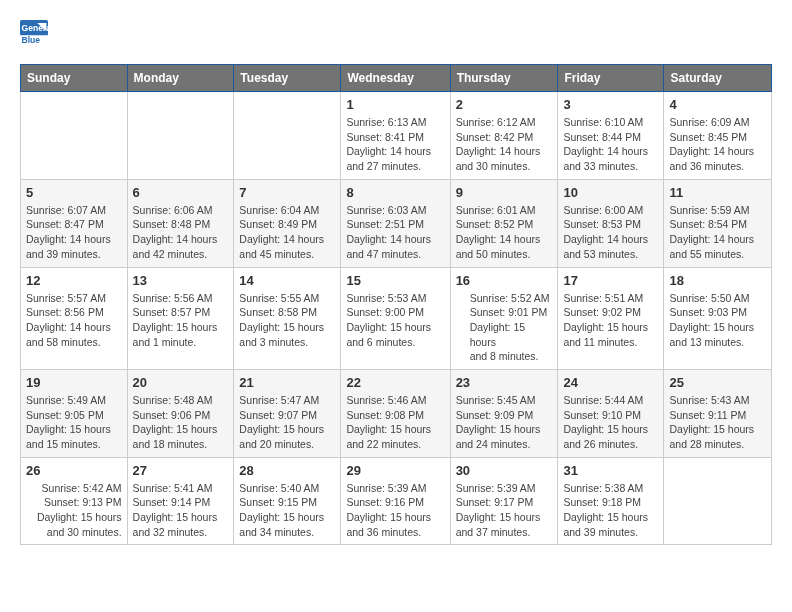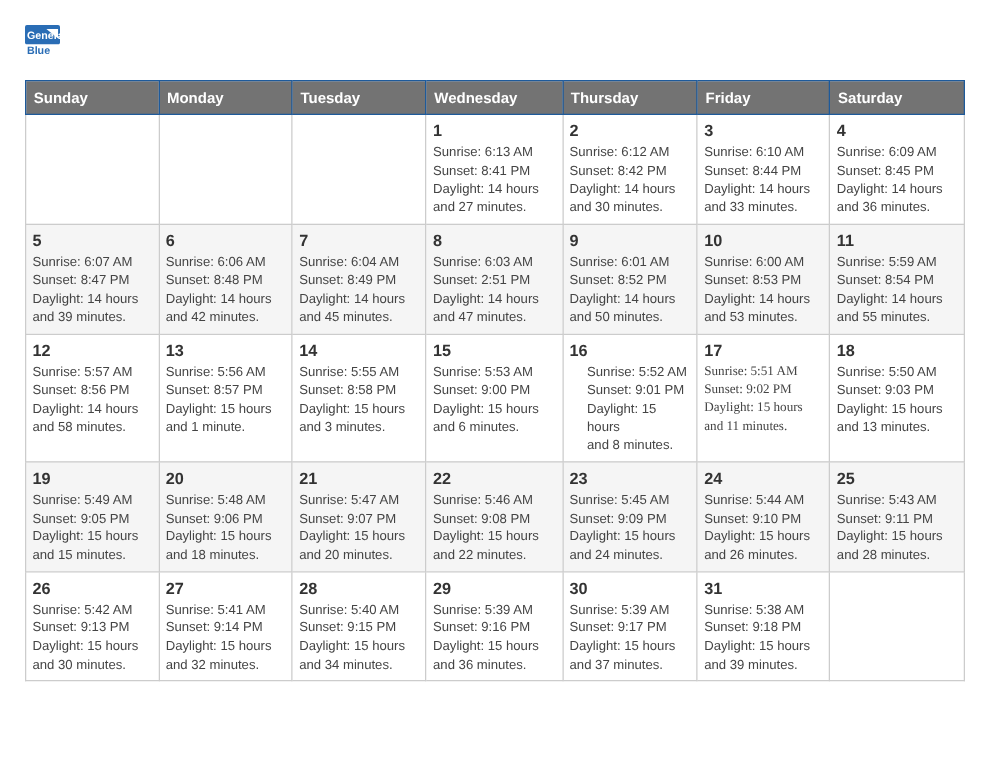--- a/index.html
+++ b/index.html
@@ -226,21 +226,21 @@
         </td>
         <td>
           <div class="day-number">16</div>
           <div class="day-info" style="white-space: pre-line; margin-left: 14px;">Sunrise: 5:52 AM
 Sunset: 9:01 PM
 Daylight: 15 hours
 and 8 minutes.</div>
         </td>
         <td>
           <div class="day-number">17</div>
-          <div class="day-info" style="white-space: pre-line; font-family: Liberation Serif, serif;">Sunrise: 5:51 AM
+          <div class="day-info" style="white-space: pre-line;">Sunrise: 5:51 AM
 Sunset: 9:02 PM
 Daylight: 15 hours
 and 11 minutes.</div>
         </td>
         <td>
           <div class="day-number">18</div>
           <div class="day-info" style="white-space: pre-line;">Sunrise: 5:50 AM
 Sunset: 9:03 PM
 Daylight: 15 hours
 and 13 minutes.</div>
@@ -293,21 +293,21 @@
           <div class="day-number">25</div>
           <div class="day-info" style="white-space: pre-line;">Sunrise: 5:43 AM
 Sunset: 9:11 PM
 Daylight: 15 hours
 and 28 minutes.</div>
         </td>
       </tr>
       <tr>
         <td>
           <div class="day-number">26</div>
-          <div class="day-info" style="white-space: pre-line;">Sunrise: 5:42 AM
+          <div class="day-info" style="white-space: pre-line; text-align: right;">Sunrise: 5:42 AM
 Sunset: 9:13 PM
 Daylight: 15 hours
 and 30 minutes.</div>
         </td>
         <td>
           <div class="day-number">27</div>
           <div class="day-info" style="white-space: pre-line;">Sunrise: 5:41 AM
 Sunset: 9:14 PM
 Daylight: 15 hours
 and 32 minutes.</div>

